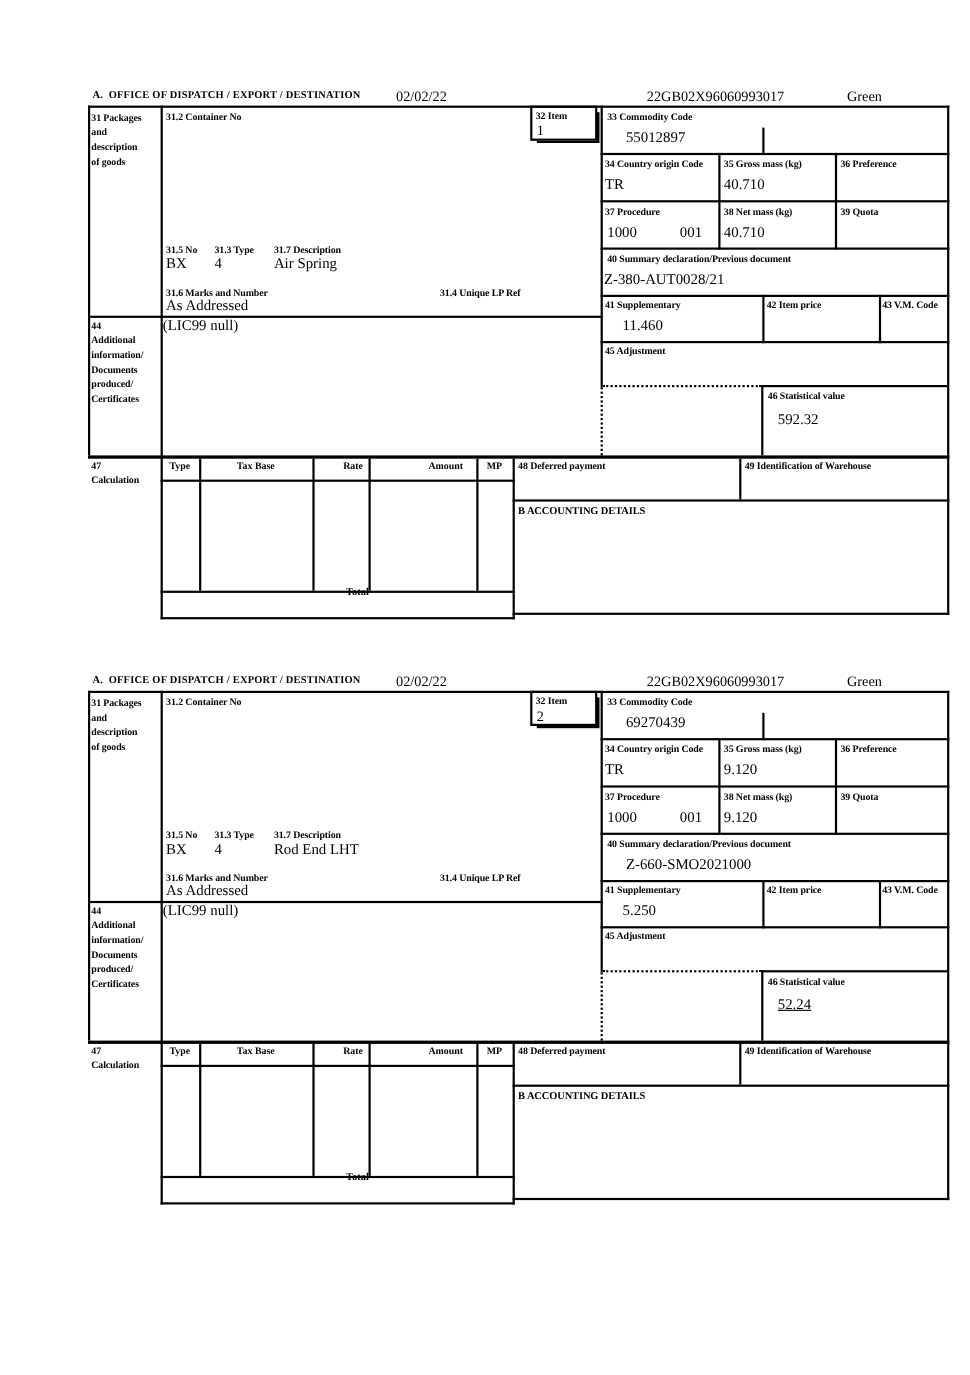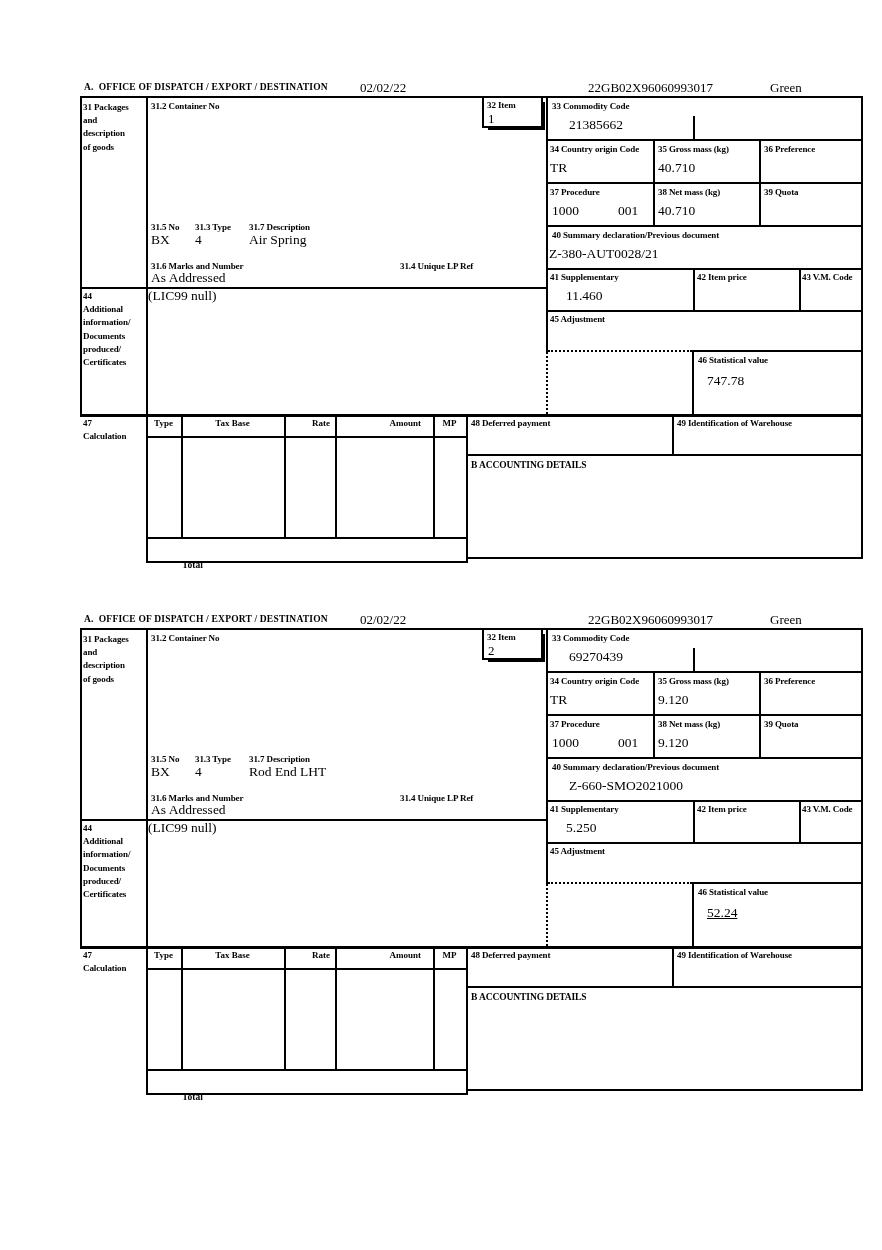--- a/index.html
+++ b/index.html
@@ -17,21 +17,21 @@
   .lblgrp span{display:block;line-height:13.2px;}
   .val{position:absolute;font-size:13.5px;line-height:15px;white-space:nowrap;}
   .hdrtxt{position:absolute;font-size:13px;line-height:15px;white-space:nowrap;}
   .hdrlbl{position:absolute;font-weight:bold;font-size:9.5px;letter-spacing:0.2px;white-space:pre;}
   .colh{position:absolute;top:338px;font-weight:bold;font-size:9px;line-height:11px;}
   .c{text-align:center;}
   .itembox{position:absolute;left:402px;top:16px;width:45px;height:28px;
            border:2px solid #000;box-shadow:4px 4px 0 -2px #000;padding-left:12px;}
   .itembox .lbl{left:3px;top:2px;}
   .itembox .val{left:4px;top:13px;font-size:13px;}
-  .totalrow{position:absolute;left:66px;top:480px;width:322px;
+  .totalrow{position:absolute;left:66px;top:454px;width:322px;text-align:center;
             padding-left:36px;box-sizing:border-box;font-weight:bold;font-size:9.5px;}
 </style>
 </head>
 <body>
 
 <div id="doc">
   <div class="block">
 
     <div class="hdrlbl" style="left:4px;top:2px;">A.  OFFICE OF DISPATCH / EXPORT / DESTINATION</div>
     <div class="hdrtxt" style="left:280px;top:0;">02/02/22</div>
@@ -78,21 +78,21 @@
       <span>of goods</span>
     </div>
     <div class="lbl" style="left:71px;top:21px;">31.2 Container No</div>
 
     <div class="itembox">
       <div class="lbl">32 Item</div>
       <div class="val">1</div>
     </div>
 
     <div class="lbl" style="left:472px;top:21px;">33 Commodity Code</div>
-    <div class="val" style="left:489px;top:37px;">21385662</div>
+    <div class="val" style="left:489px;top:37px;">55012897</div>
 
     <div class="lbl" style="left:470px;top:64px;">34 Country origin Code</div>
     <div class="lbl" style="left:578px;top:64px;">35 Gross mass (kg)</div>
     <div class="lbl" style="left:684px;top:64px;">36 Preference</div>
     <div class="val" style="left:470px;top:80px;">TR</div>
     <div class="val" style="left:578px;top:80px;">40.710</div>
 
     <div class="lbl" style="left:470px;top:107px;">37 Procedure</div>
     <div class="lbl" style="left:578px;top:107px;">38 Net mass (kg)</div>
     <div class="lbl" style="left:684px;top:107px;">39 Quota</div>
@@ -124,21 +124,21 @@
       <span>Additional</span>
       <span>information/</span>
       <span>Documents</span>
       <span>produced/</span>
       <span>Certificates</span>
     </div>
     <div class="val" style="left:68px;top:208px;">(LIC99 null)</div>
 
     <div class="lbl" style="left:470px;top:234px;">45 Adjustment</div>
     <div class="lbl" style="left:618px;top:275px;">46 Statistical value</div>
-    <div class="val" style="left:627px;top:293px;">747.78</div>
+    <div class="val" style="left:627px;top:293px;">592.32</div>
 
     <div class="lblgrp" style="left:3px;top:337px;width:62px;">
       <span>47</span>
       <span>Calculation</span>
     </div>
     <div class="colh c" style="left:66px;width:35px;">Type</div>
     <div class="colh c" style="left:101px;width:103px;">Tax Base</div>
     <div class="colh" style="left:204px;width:46px;text-align:right;">Rate</div>
     <div class="colh" style="left:255px;width:86px;text-align:right;">Amount</div>
     <div class="colh c" style="left:353px;width:33px;">MP</div>

